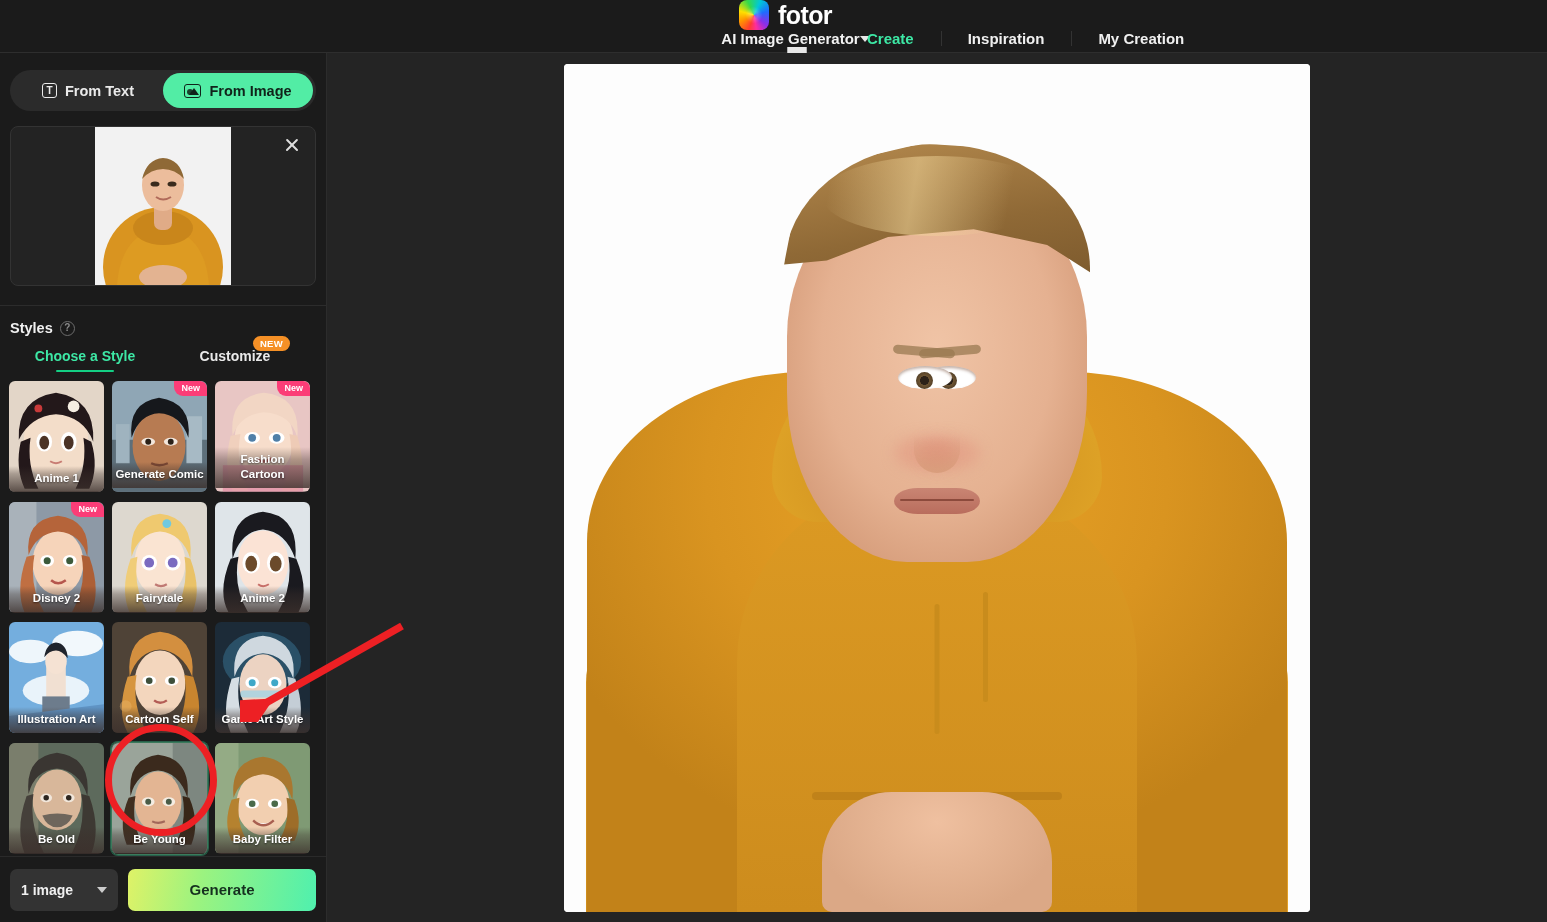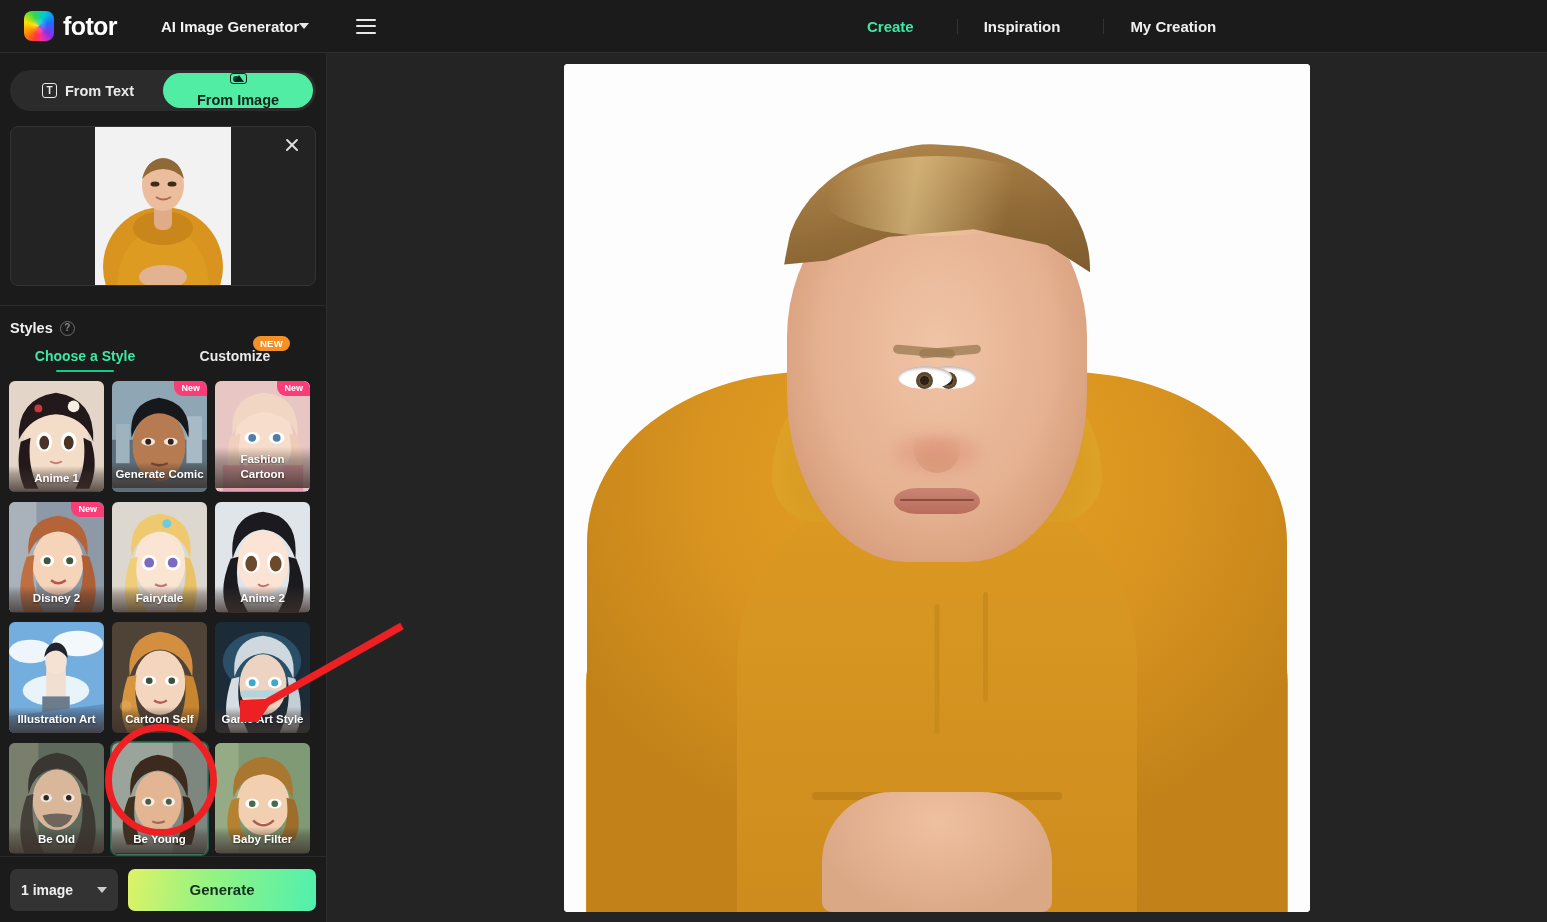--- a/index.html
+++ b/index.html
@@ -9,21 +9,21 @@
     font-family: "Liberation Sans", sans-serif;
     overflow: hidden;
   }
   #app { position: relative; width: 1547px; height: 922px; background: #242424; }
 
   
   .topbar {
     position: absolute; top: 0; left: 0; width: 1547px; height: 53px;
     background: #1b1b1b;
     border-bottom: 1px solid #2e2e2e;
-    display: flex; align-items: center;
+    display: flex; align-items: center; flex-direction: column;
   }
   .logo-wrap { display: flex; align-items: center; margin-left: 24px; gap: 9px; }
   .logo-mark {
     width: 30px; height: 30px; border-radius: 8px; position: relative; overflow: hidden;
     background:
       conic-gradient(from 200deg at 50% 50%,
         #ff3b30 0deg, #ff9500 45deg, #ffe000 85deg,
         #34d94a 135deg, #00c8d7 185deg, #1f6bff 235deg,
         #8b2ee8 290deg, #ff2d9b 330deg, #ff3b30 360deg);
     box-shadow: inset 0 0 0 3px #1b1b1b00;
@@ -37,21 +37,21 @@
   }
   .app-switch {
     display: flex; align-items: center; gap: 0;
     margin-left: 44px; color: #f2f2f2; font-size: 15px; font-weight: 700;
     cursor: pointer;
   }
   .chev { width: 0; height: 0; border-left: 5px solid transparent; border-right: 5px solid transparent; border-top: 6px solid #e8e8e8; }
   .hamburger { margin-left: 47px; width: 20px; height: 15px; display: flex; flex-direction: column; justify-content: space-between; cursor: pointer; }
   .hamburger span { display: block; height: 2px; background: #e8e8e8; border-radius: 1px; }
 
-  .mainnav { position: absolute; left: 840px; top: 0; height: 53px; display: flex; align-items: center; gap: 16px; }
+  .mainnav { position: absolute; left: 840px; top: 12px; height: 53px; display: flex; align-items: center; gap: 0; }
   .nav-item {
     font-size: 15px; font-weight: 700; color: #f0f0f0; padding: 0 27px; cursor: pointer;
     line-height: 53px; position: relative;
   }
   .nav-item.active { color: #3de8a5; }
   .nav-item + .nav-item::before {
     content:""; position:absolute; left:0; top: 19px; width:1px; height:15px; background:#333;
   }
 
   
@@ -62,21 +62,21 @@
   }
   .mode-toggle {
     margin: 17px 10px 0 10px; height: 41px; background: #2b2b2b; border-radius: 21px;
     display: flex; align-items: center; padding: 3px; position: relative;
   }
   .mode-btn {
     flex: 1; height: 35px; border-radius: 18px; display: flex; align-items: center;
     justify-content: center; gap: 8px; font-size: 14.5px; font-weight: 700; color: #eaeaea;
     cursor: pointer;
   }
-  .mode-btn.active { background: #52eda5; color: #10231a; flex-direction: column; }
+  .mode-btn.active { background: #52eda5; color: #10231a; }
   .icon-t {
     width: 15px; height: 15px; border: 1.6px solid currentColor; border-radius: 3px;
     display:flex; align-items:center; justify-content:center; font-size: 10px; font-weight: 700;
     line-height: 1;
   }
   .icon-img {
     width: 17px; height: 14px; border: 1.6px solid currentColor; border-radius: 3px; position: relative;
   }
   .icon-img::before { content:""; position:absolute; left:2px; bottom:1.5px; width:6px; height:6px; border-radius:50%; background: currentColor; opacity:.85;}
   .icon-img::after { content:""; position:absolute; right:1.5px; bottom:1.5px; width:0;height:0; border-left:5px solid transparent; border-right:5px solid transparent; border-bottom:7px solid currentColor; }

